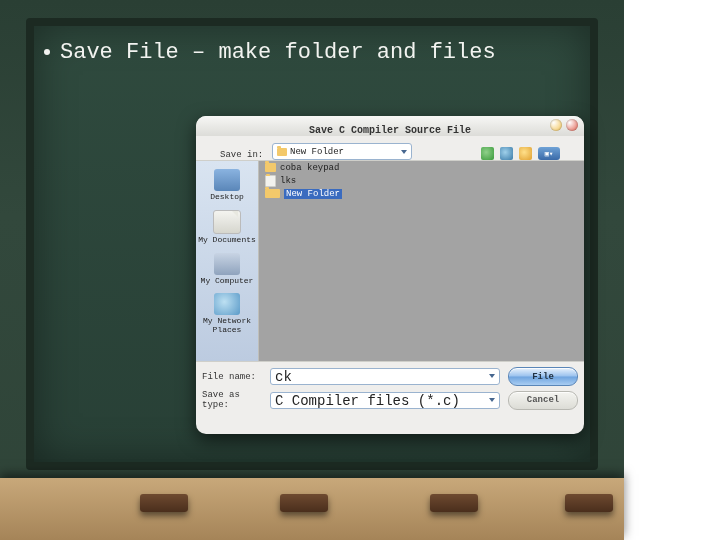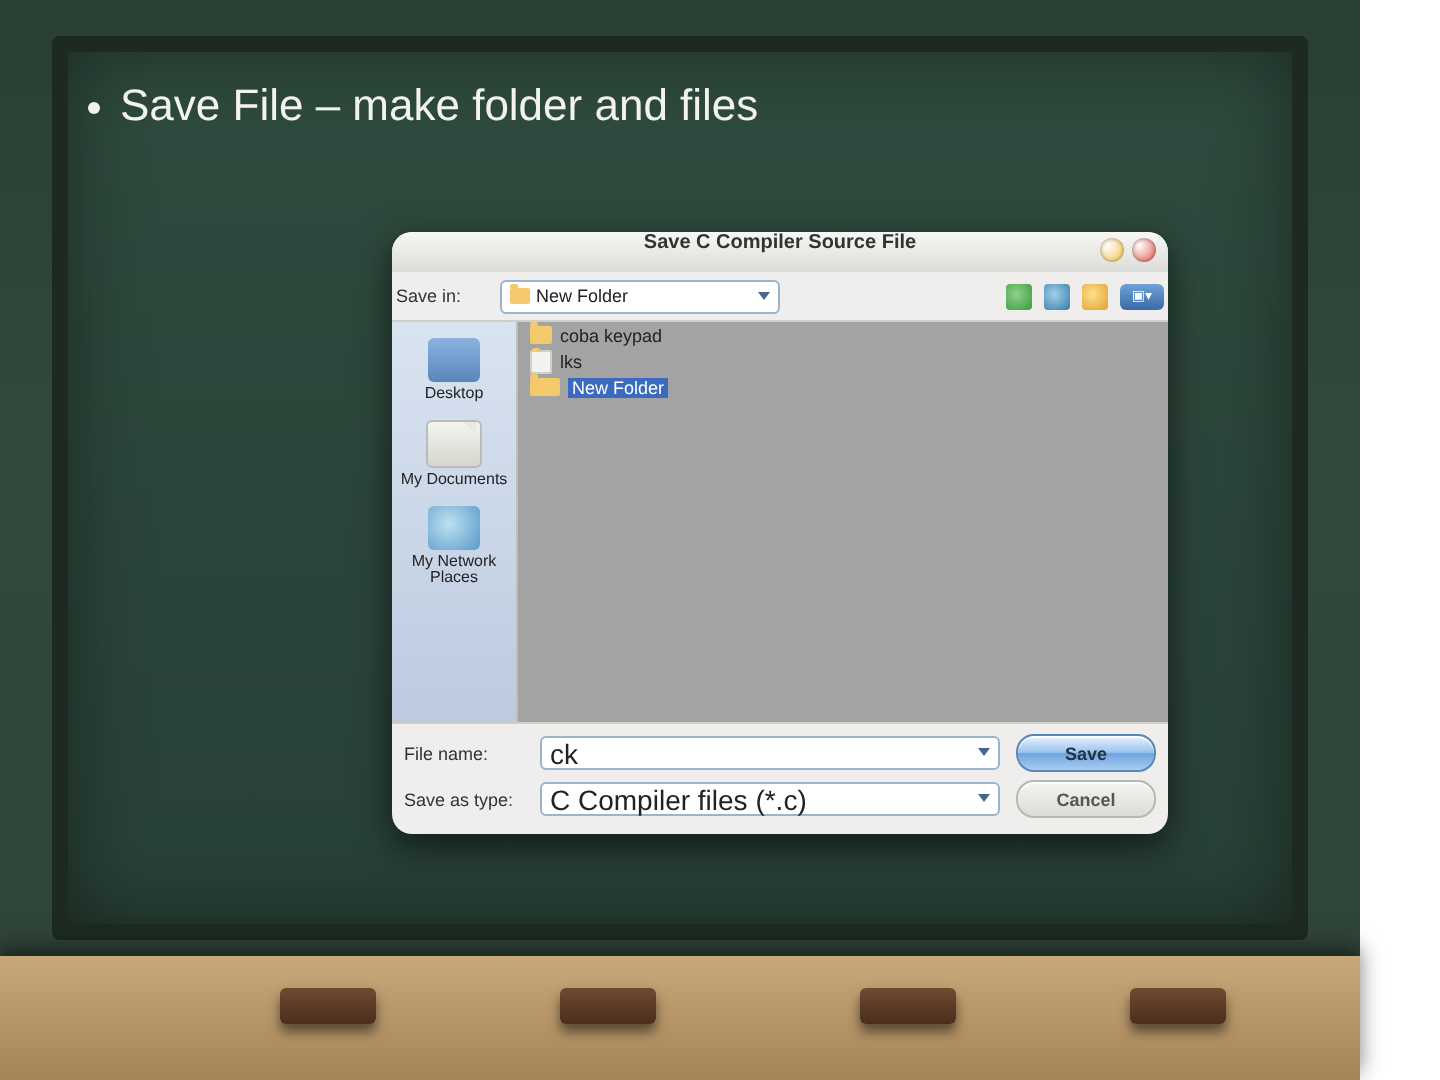--- a/index.html
+++ b/index.html
@@ -1,34 +1,34 @@
 <!DOCTYPE html>
 <html><head>
 <meta charset="utf-8">
 <style>
   html,body{margin:0;padding:0;width:720px;height:540px;font-family:Arial,Helvetica,sans-serif;overflow:hidden}
-  .slide{position:relative;width:680px;height:540px;background:linear-gradient(#2a3f34 0%,#32483c 40%,#2f4438 100%);}
+  .slide{position:relative;width:624px;height:540px;background:linear-gradient(#2a3f34 0%,#32483c 40%,#2f4438 100%);font-family:Liberation Mono, monospace;}
   .board{position:absolute;left:26px;top:18px;right:26px;bottom:70px;background:linear-gradient(#2f4a3e,#284036);border:8px solid #1c2a22;border-radius:4px;box-shadow:inset 0 0 40px rgba(0,0,0,.4)}
   .bullet-line{position:absolute;left:44px;top:40px;color:#f2f3f0;font-size:22px}
   .bullet-line .dot{display:inline-block;width:6px;height:6px;background:#f2f3f0;border-radius:50%;vertical-align:middle;margin-right:10px}
   .tray{position:absolute;left:0;right:0;bottom:0;height:62px;background:linear-gradient(#c8a87a,#a58458);box-shadow:0 -4px 10px rgba(0,0,0,.5)}
   .eraser{position:absolute;bottom:28px;width:48px;height:18px;background:linear-gradient(#6e4a30,#4a2e1c);border-radius:3px;box-shadow:0 4px 6px rgba(0,0,0,.5)}
   .eraser.e1{left:140px}
   .eraser.e2{left:280px}
   .eraser.e3{left:430px}
   .eraser.e4{left:565px}
 
   
   .dialog{position:absolute;left:196px;top:116px;width:388px;background:#efeeec;border-radius:10px;box-shadow:0 6px 18px rgba(0,0,0,.6);font-size:10px;color:#222}
-  .titlebar{height:20px;background:linear-gradient(#f7f7f5,#dcdcd8);border-radius:10px 10px 0 0;display:flex;align-items:flex-start;justify-content:center;position:relative;font-size:10px;font-weight:bold;color:#333}
+  .titlebar{height:20px;background:linear-gradient(#f7f7f5,#dcdcd8);border-radius:10px 10px 0 0;display:flex;align-items:flex-end;justify-content:center;position:relative;font-size:10px;font-weight:bold;color:#333}
   .winbtns{position:absolute;right:6px;top:3px;display:flex;gap:4px}
   .wb{width:12px;height:12px;border-radius:50%;box-shadow:inset 0 0 2px rgba(0,0,0,.4)}
   .wb.min{background:radial-gradient(circle at 30% 30%,#fff,#f2c14e)}
   .wb.close{background:radial-gradient(circle at 30% 30%,#fff,#e05a4a)}
-  .toolbar{height:24px;display:flex;align-items:center;padding:0 2px;border-bottom:1px solid #cfcfca}
+  .toolbar{height:24px;display:flex;align-items:flex-end;padding:0 24px;border-bottom:1px solid #cfcfca}
   .lbl{width:52px;font-size:9px;color:#333}
   .savein{flex:0 0 130px;height:15px;border:1px solid #9ab3cf;border-radius:3px;background:#fff;display:flex;align-items:center;padding:0 4px;margin-right:auto;font-size:9px}
   .savein .tri{margin-left:auto;width:0;height:0;border-left:3px solid transparent;border-right:3px solid transparent;border-top:4px solid #46668f}
   .folder-sm{width:10px;height:8px;background:#f3c96b;border-radius:1px;margin-right:3px;position:relative}
   .folder-sm:before{content:"";position:absolute;top:-2px;left:0;width:4px;height:2px;background:#f3c96b;border-radius:1px 1px 0 0}
   .tb-icons{display:flex;gap:6px;align-items:center}
   .tb-i{width:13px;height:13px;border-radius:2px}
   .i-back{background:radial-gradient(circle at 40% 40%,#8fd08a,#3a9a3a)}
   .i-up{background:radial-gradient(circle at 40% 40%,#9fd0ea,#3a7aa8)}
   .i-new{background:radial-gradient(circle at 40% 40%,#ffe08a,#e0a030)}
@@ -42,21 +42,21 @@
   .ic.docs:after{content:"";position:absolute;right:2px;top:0;border-top:6px solid #e8e8e0;border-left:6px solid transparent}
   .ic.comp{background:linear-gradient(#c8d4e4,#8fa3bd)}
   .ic.net{background:radial-gradient(circle at 40% 40%,#bde0f2,#5a9ac8)}
   .filearea{flex:1;background:#a3a3a3;overflow:hidden;position:relative}
   .item{display:flex;align-items:center;gap:4px;height:13px;padding:0 6px;font-size:9px}
   .item .fic{width:11px;height:9px;background:#f3c96b;border-radius:1px;position:relative}
   .item .fic:before{content:"";position:absolute;top:-2px;left:0;width:4px;height:2px;background:#f3c96b;border-radius:1px 1px 0 0}
   .item .fic.file{background:#f2f2ee;border:1px solid #cfcfca;width:9px;height:10px}
   .item.selnew span{background:#3a6bbf;color:#fff;padding:0 2px}
   .item.selnew .fic{background:#f3c96b}
-  .footer{padding:5px 6px 8px 6px;border-top:1px solid #cfcfca;display:grid;grid-template-columns:60px 1fr 70px;gap:4px 8px;align-items:center}
+  .footer{padding:5px 6px 24px 6px;border-top:1px solid #cfcfca;display:grid;grid-template-columns:60px 1fr 70px;gap:4px 8px;align-items:center}
   .flbl{font-size:9px;color:#333}
   .ffield{height:15px;border:1px solid #9ab3cf;border-radius:3px;background:#fff;display:flex;align-items:flex-start;padding:0 4px;font-size:14px;position:relative}
   .ffield .tri{position:absolute;right:4px;top:5px;width:0;height:0;border-left:3px solid transparent;border-right:3px solid transparent;border-top:4px solid #46668f}
   .aqua{height:17px;border-radius:9px;background:linear-gradient(#eaf3fd,#9bc2ee 48%,#6fa4df 52%,#a9cdf2);border:1px solid #5a86b8;font-size:9px;display:flex;align-items:center;justify-content:center;font-weight:bold;color:#234;box-shadow:inset 0 1px 0 rgba(255,255,255,.8)}
   .aqua.dim{background:linear-gradient(#f4f4f0,#dcdcd6);border-color:#b8b8b2;color:#555}
 </style>
 </head>
 <body>
 
 <div class="slide">
@@ -94,20 +94,24 @@
       <div class="sidebar">
         <div class="place">
           <div class="ic desk"></div>
           <span>Desktop</span>
         </div>
         <div class="place">
           <div class="ic docs"></div>
           <span>My Documents</span>
         </div>
         <div class="place">
+          <div class="ic comp"></div>
+          <span>My Computer</span>
+        </div>
+        <div class="place">
           <div class="ic net"></div>
           <span>My Network Places</span>
         </div>
       </div>
 
       <div class="filearea">
         <div class="item">
           <span class="fic"></span>
           <span>coba keypad</span>
         </div>
@@ -122,21 +126,21 @@
       </div>
     </div>
 
     <div class="footer">
       <div class="flbl">File name:</div>
       <div class="ffield">
         <span>ck</span>
         <span class="tri"></span>
       </div>
       <div class="aqua">
-        <span>Save</span>
+        <span>File</span>
       </div>
 
       <div class="flbl">Save as type:</div>
       <div class="ffield">
         <span>C Compiler files (*.c)</span>
         <span class="tri"></span>
       </div>
       <div class="aqua dim">
         <span>Cancel</span>
       </div>

